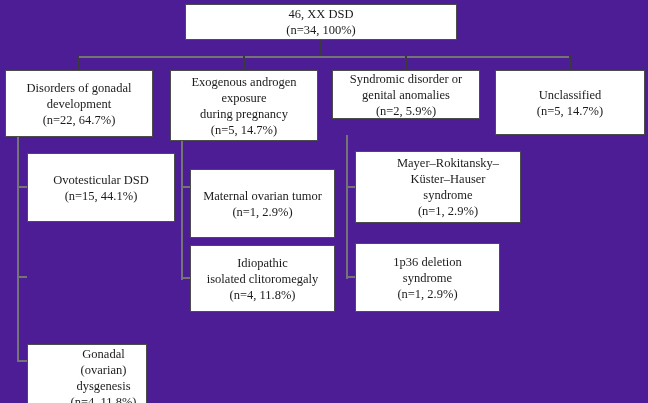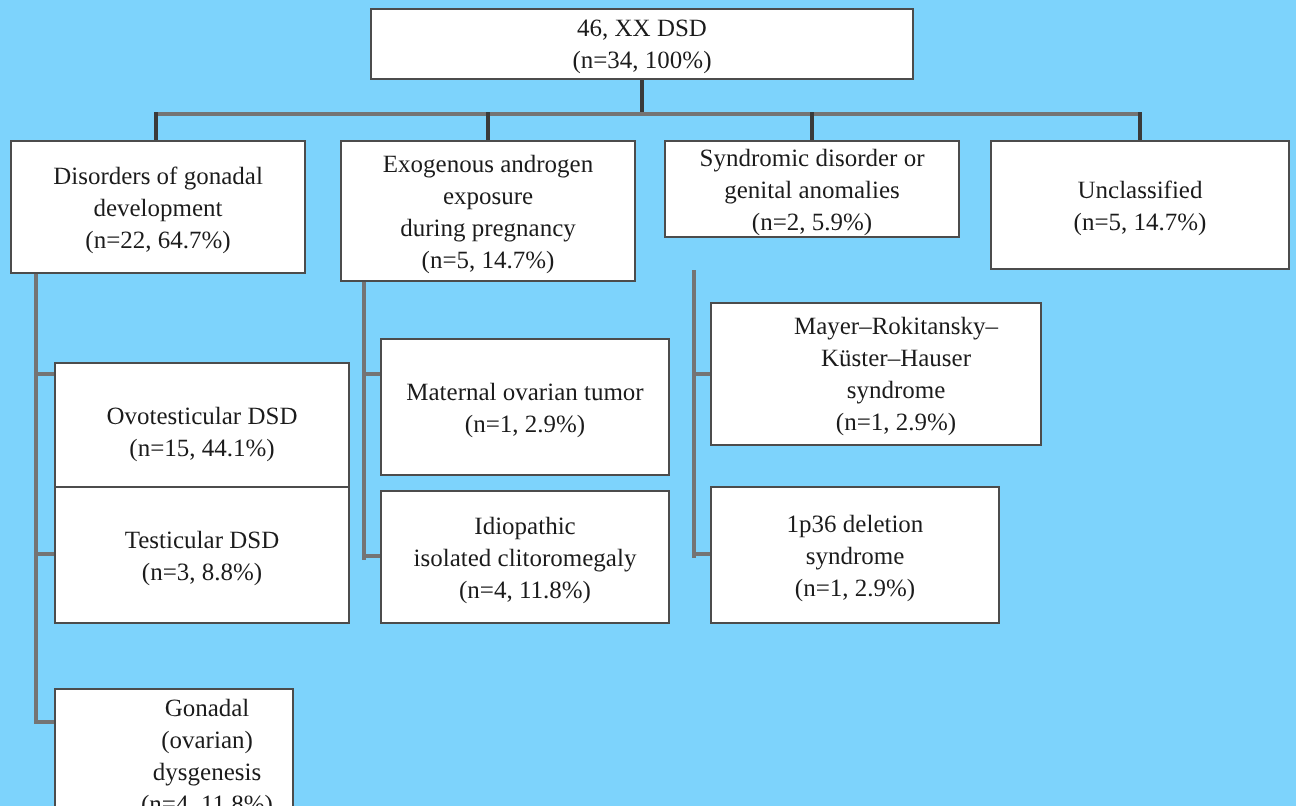--- a/index.html
+++ b/index.html
@@ -1,20 +1,20 @@
 <!DOCTYPE html>
 <html><head>
 <meta charset="utf-8">
 <style>
   html, body { margin: 0; padding: 0; background: #ffffff; }
   #figure {
     position: relative;
     width: 648px;
     height: 403px;
-    background: #7dd3fc;
+    background: #4c1d95;
     font-family: "Liberation Serif", serif;
     overflow: hidden;
   }
   .box {
     position: absolute;
     box-sizing: border-box;
     border: 1.5px solid #4c4c4c;
     background: #ffffff;
     display: flex;
     align-items: center;
@@ -34,21 +34,21 @@
   
   #root-box { left: 185px; top: 4px;  width: 272px; height: 36px; }
 
   
   #cat1-box { left: 5px;   top: 70px; width: 148px; height: 67px; }
   #cat2-box { left: 170px; top: 70px; width: 148px; height: 71px; }
   #cat3-box { left: 332px; top: 70px; width: 148px; height: 49px; }
   #cat4-box { left: 495px; top: 70px; width: 150px; height: 65px; }
 
   
-  #c1a-box { left: 27px; top: 153px; width: 148px; height: 69px; margin-top: 28px; }
+  #c1a-box { left: 27px; top: 153px; width: 148px; height: 69px; }
   #c1b-box { left: 27px; top: 243px; width: 148px; height: 69px; }
   #c1c-box { left: 27px; top: 344px; width: 120px; height: 67px; padding-left: 33px; }
   
   #c2a-box { left: 190px; top: 153px; width: 145px; height: 69px; margin-top: 16px; }
   #c2b-box { left: 190px; top: 245px; width: 145px; height: 67px; }
   
   #c3a-box { left: 355px; top: 151px; width: 166px; height: 72px; padding-left: 20px; }
   #c3b-box { left: 355px; top: 243px; width: 145px; height: 69px; }
 
   
@@ -123,24 +123,20 @@
   </div>
   <div class="box" id="cat4-box">
     <span class="lbl">Unclassified
 (n=5, 14.7%)</span>
   </div>
 
   <div class="box" id="c1a-box">
     <span class="lbl">Ovotesticular DSD
 (n=15, 44.1%)</span>
   </div>
-  <div class="box" id="c1b-box">
-    <span class="lbl">Testicular DSD
-(n=3, 8.8%)</span>
-  </div>
   <div class="box" id="c1c-box">
     <span class="lbl">Gonadal (ovarian)
 dysgenesis
 (n=4, 11.8%)</span>
   </div>
 
   <div class="box" id="c2a-box">
     <span class="lbl">Maternal ovarian tumor
 (n=1, 2.9%)</span>
   </div>

